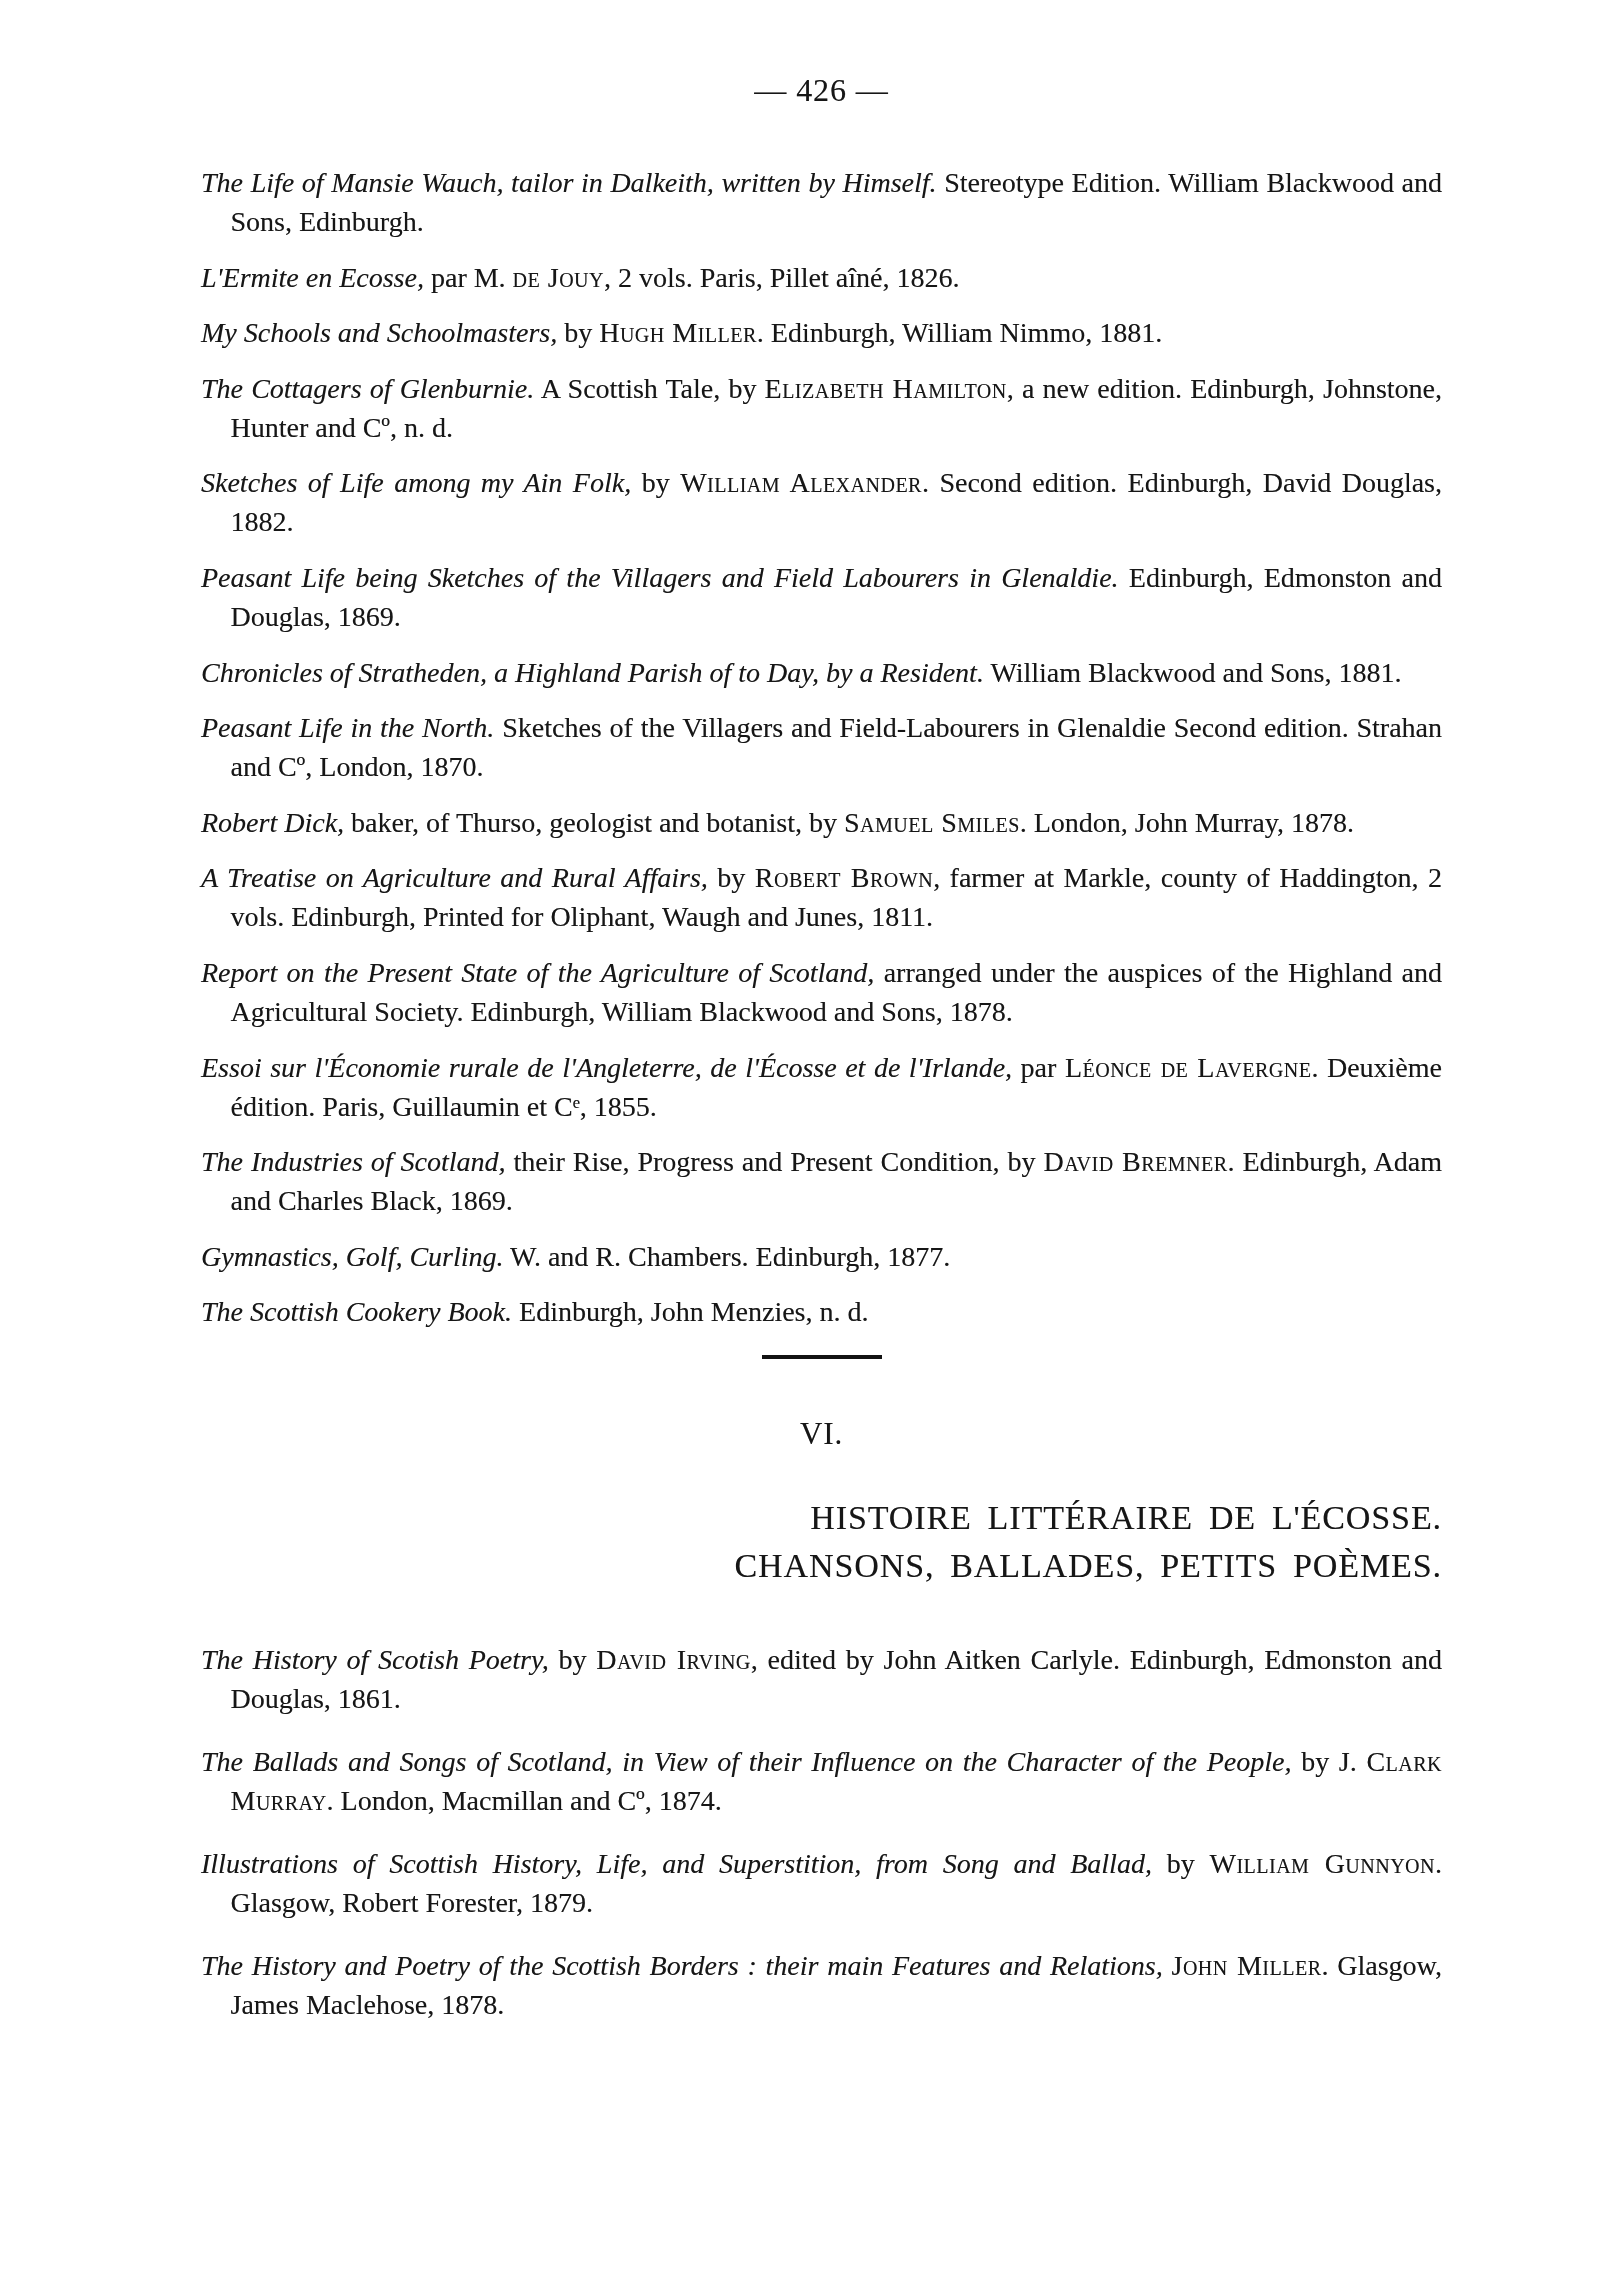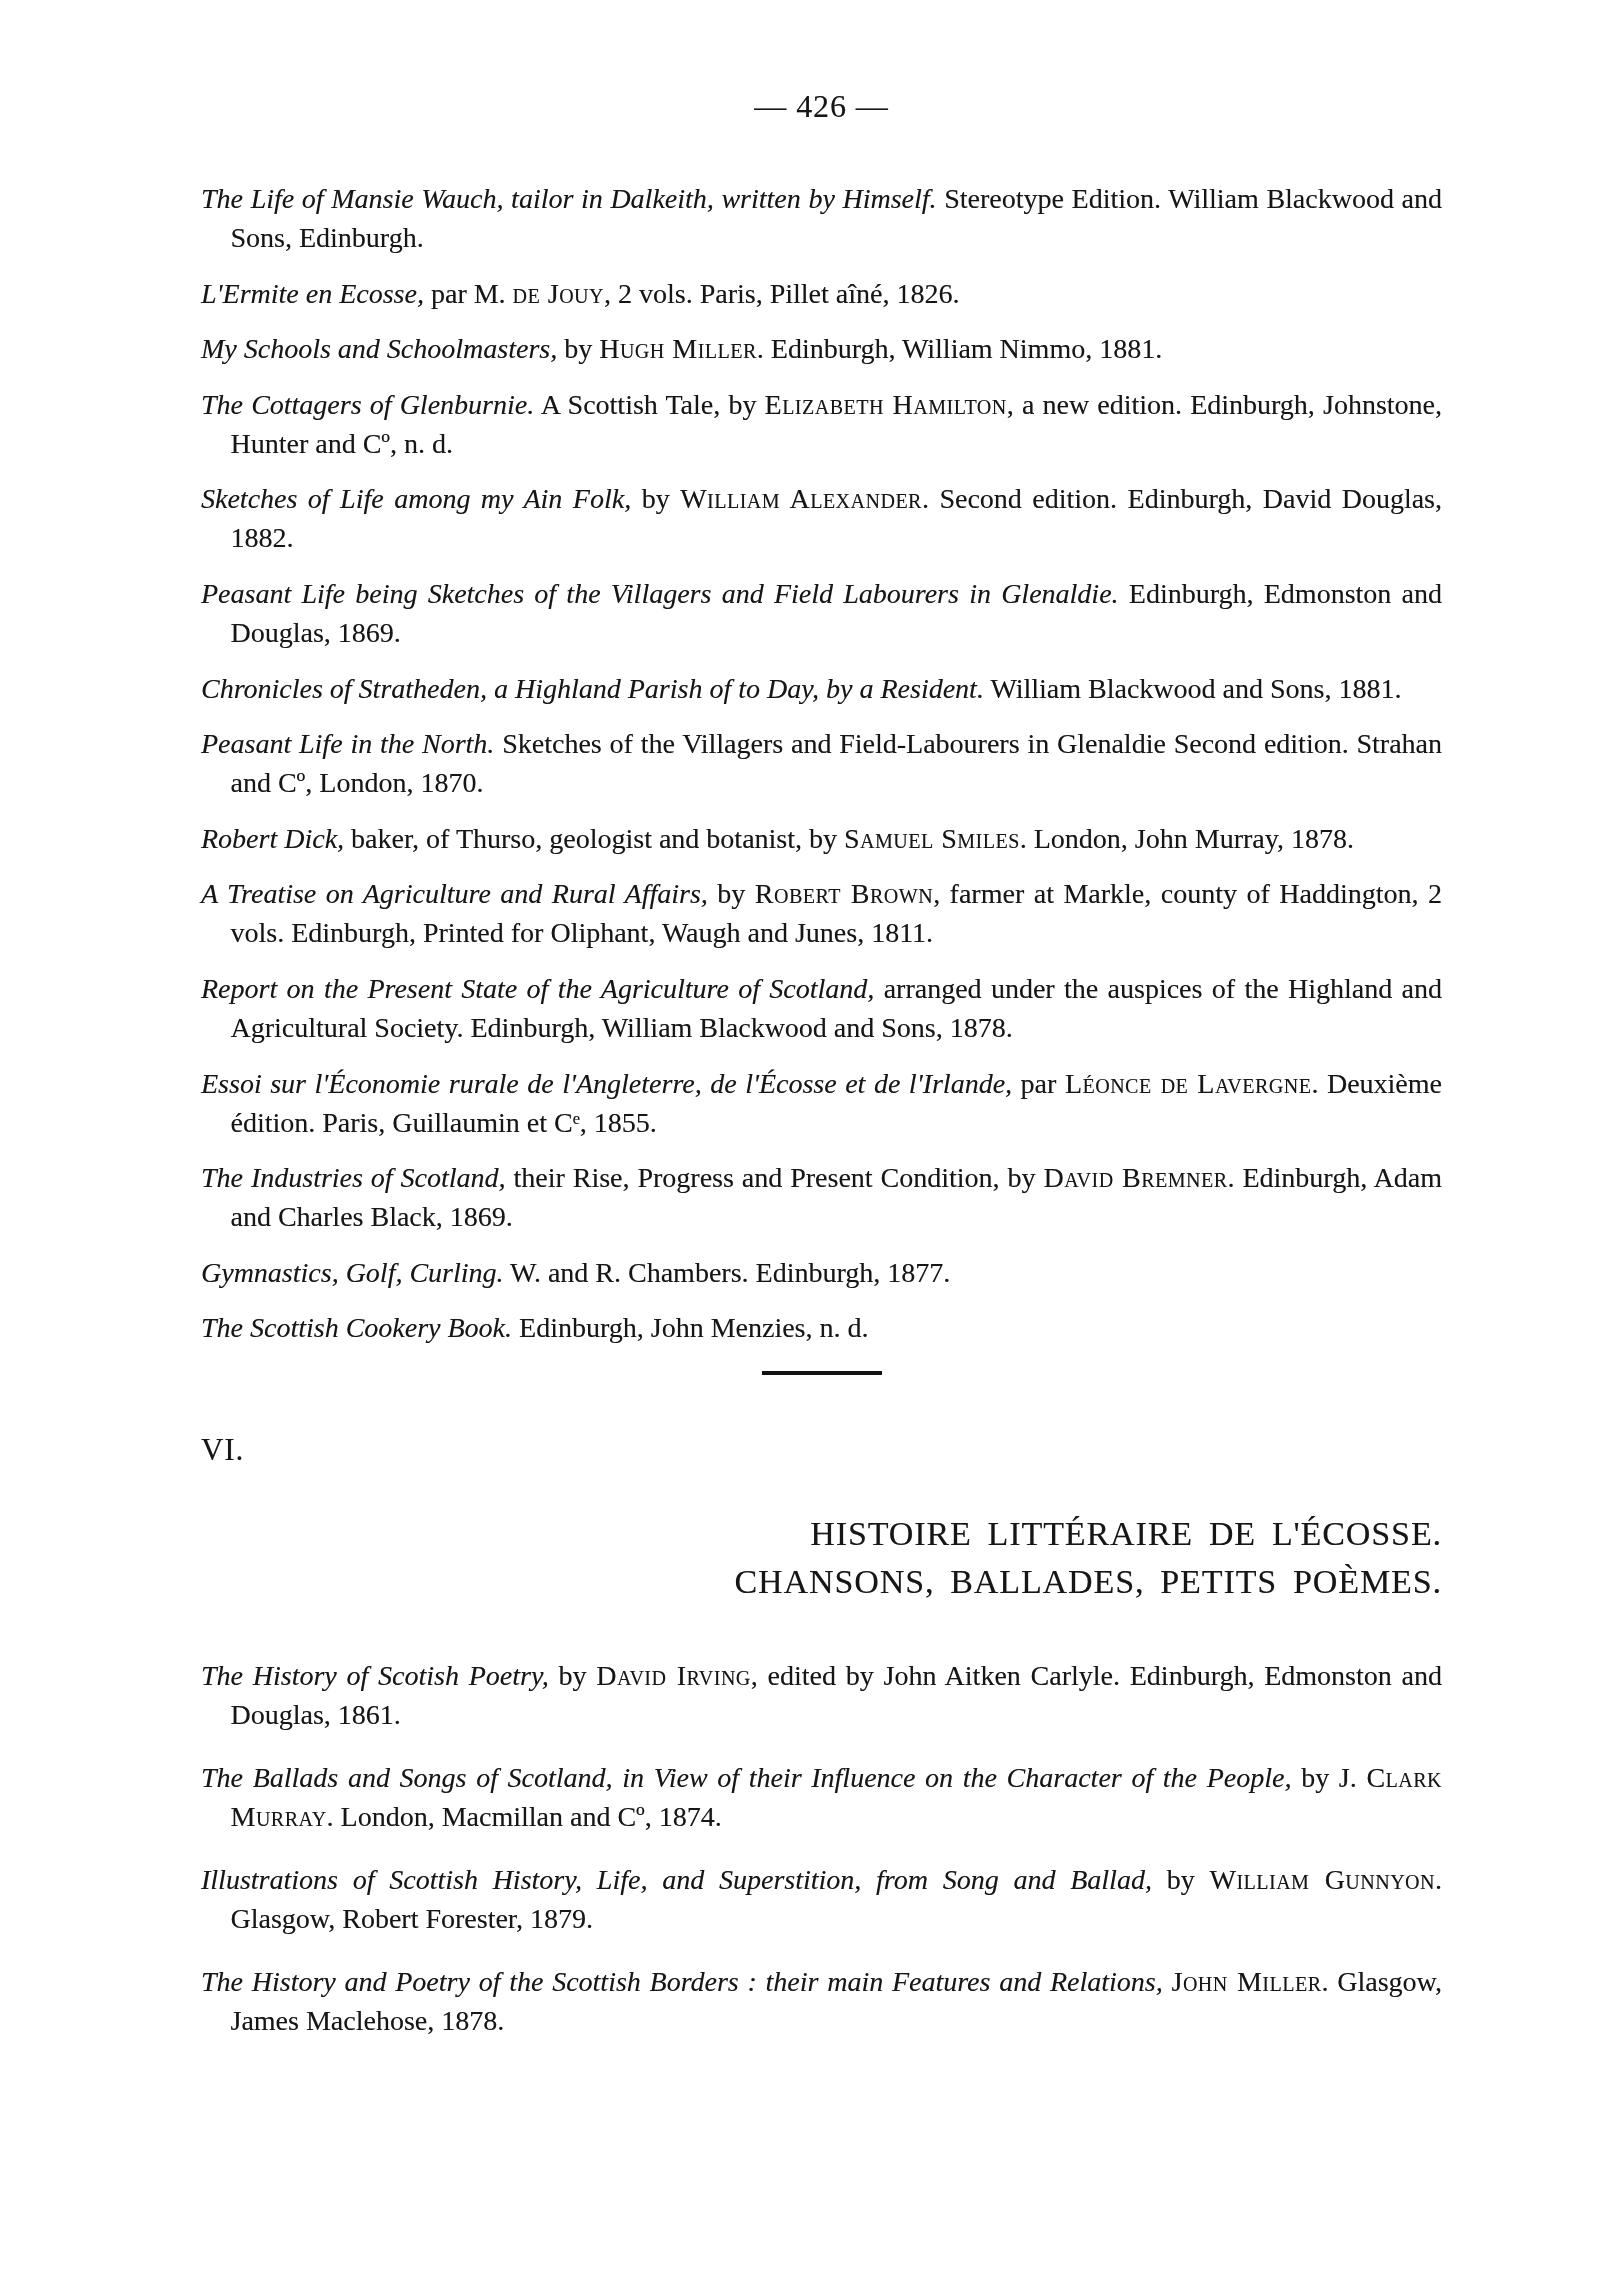--- a/index.html
+++ b/index.html
@@ -6,21 +6,21 @@
   .page{
     position:relative;
     width:1614px;height:2290px;
     background:#ffffff;
     overflow:hidden;
     font-family:"Liberation Serif","DejaVu Serif",serif;
     color:#161616;
     text-shadow:0.2px 0.2px 0 rgba(0,0,0,0.38);
   }
   .column{
-    position:absolute;left:201px;top:16px;width:1241px;
+    position:absolute;left:201px;top:0;width:1241px;
   }
   .page-number{
     margin-top:72px;
     text-align:center;
     font-size:32px;
     letter-spacing:0.9px;
   }
   .bib-list{margin-top:54px;}
   .bib-list .entry{
     margin:0 0 16.6px 0;
@@ -33,21 +33,21 @@
   .vi-list .entry{margin-bottom:24px;}
   .italic{font-style:italic;}
   .roman{font-style:normal;}
   .smallcaps{font-variant:small-caps;letter-spacing:0.5px;}
   .divider{
     width:120px;height:3.7px;background:#121212;
     margin:24px auto 0 auto;
   }
   .section-number{
     margin-top:57px;
-    text-align:left;
+    text-align:center;
     font-size:31px;
     letter-spacing:0.9px;
   }
   .section-heading{
     margin-top:42px;
     text-align:center;
   }
   .heading-line{
     font-size:34px;
     line-height:48px;

